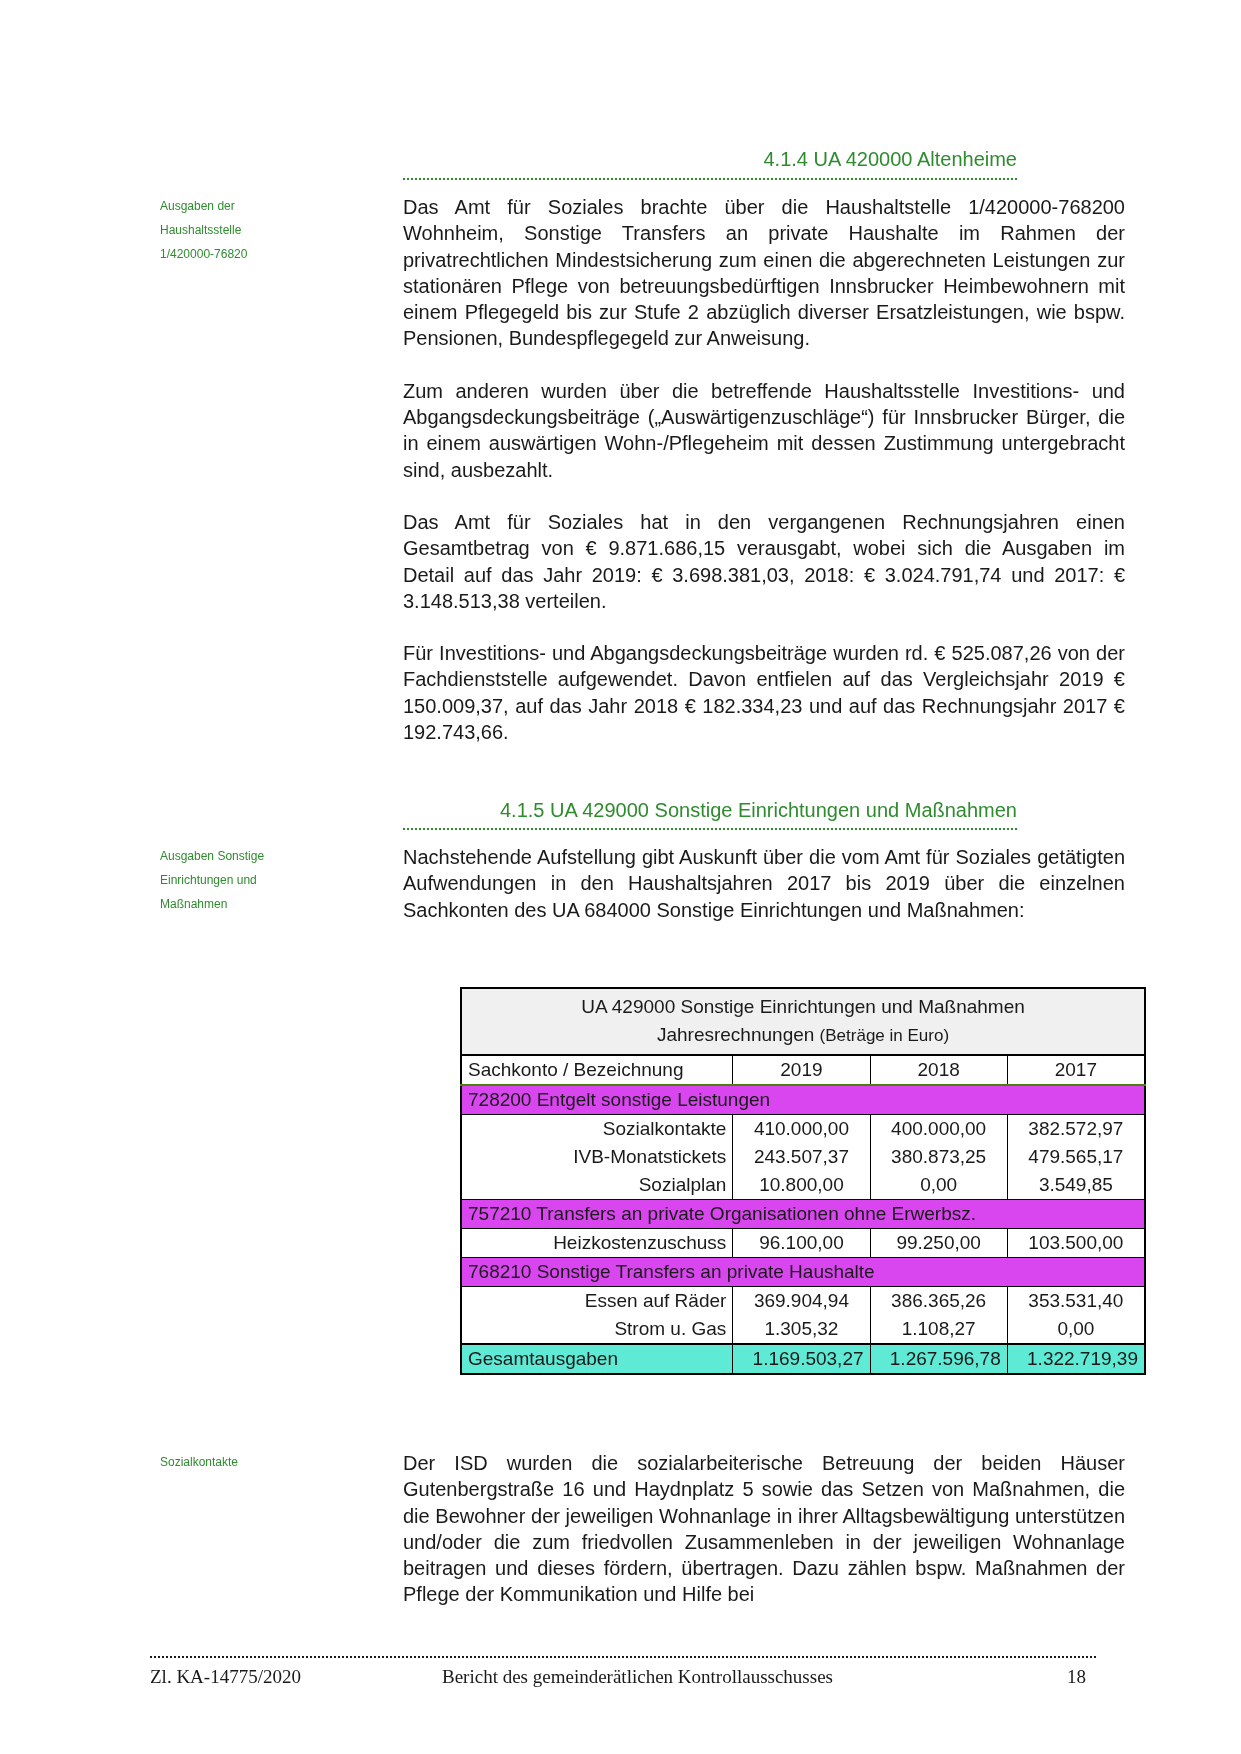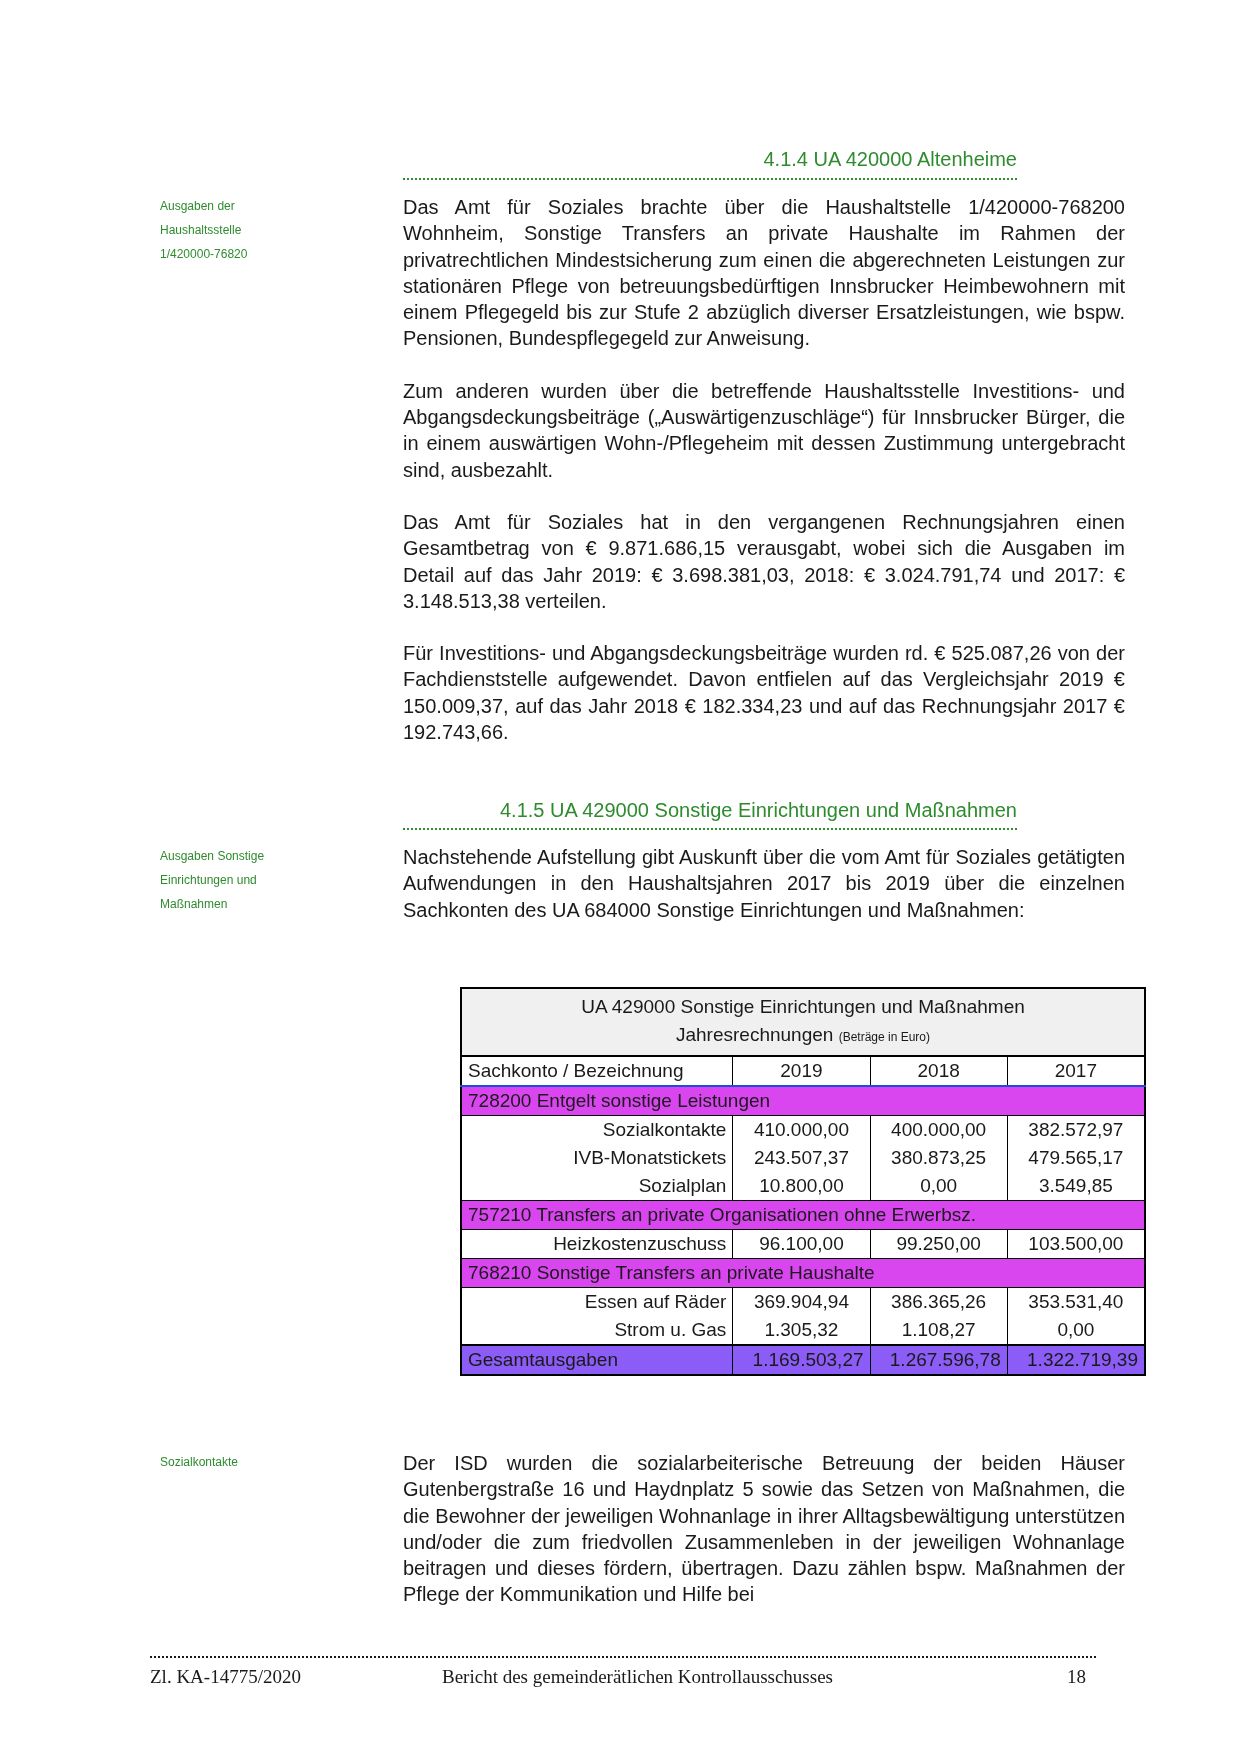--- a/index.html
+++ b/index.html
@@ -7,27 +7,27 @@
          font-family: "Liberation Sans", sans-serif; color: #1a1a1a; }
   .section-heading { position: absolute; right: 224px; font-size: 20px; color: #2e8b2e; text-align: right; white-space: nowrap; }
   .dotted-rule { position: absolute; left: 403px; width: 614px; border-top: 2px dotted #2e8b2e; height: 0; }
   .margin-note { position: absolute; left: 160px; width: 190px; font-size: 12px; line-height: 24px; color: #2e8b2e; }
   .para { position: absolute; left: 408px; width: 730px; font-size: 20px; line-height: 26.3px; text-align: justify; hyphens: manual; }
   .para p { margin: 0 8px 26px 0; }
   table.fin { position: absolute; left: 427px; top: 987px; width: 686px; border-collapse: collapse;
               border: 2px solid #000; font-size: 19px; margin-left: 33px; }
   table.fin td { padding: 0 6px; height: 28px; line-height: 28px; white-space: nowrap; }
   .t-title { background: #f0f0f0; text-align: center; line-height: 28px !important; height: auto !important; padding: 4px 6px !important; border-bottom: 2px solid #000; }
-  .t-title small { font-size: 12px; }
-  .hdr td { border-bottom: 2px solid #1d4ed8; }
+  .t-title small { font-size: 17px; }
+  .hdr td { border-bottom: 2px solid #4d7c0f; }
   .hdr td + td { border-left: 1px solid #000; text-align: center; }
   .grp td { background: #d946ef; border-bottom: 1px solid #000; border-top: 1px solid #000; }
   .row td.lbl { text-align: right; width: 250px; }
   .row td.num { text-align: center; border-left: 1px solid #000; width: 120px; }
-  .total td { background: #8b5cf6; border-top: 2px solid #000; }
+  .total td { background: #5eead4; border-top: 2px solid #000; }
   .total td.num { text-align: right; border-left: 1px solid #000; }
   .footer-rule { position: absolute; left: 150px; width: 946px; top: 1656px; border-top: 2px dotted #1a1a1a; }
   .footer { position: absolute; top: 1666px; font-size: 19px; font-family: Liberation Serif, serif; }
 </style>
 </head>
 <body>
 
 <div class="section-heading" style="top:148px;">4.1.4  UA 420000 Altenheime</div>
 <div class="dotted-rule" style="top:178px;"></div>
 

